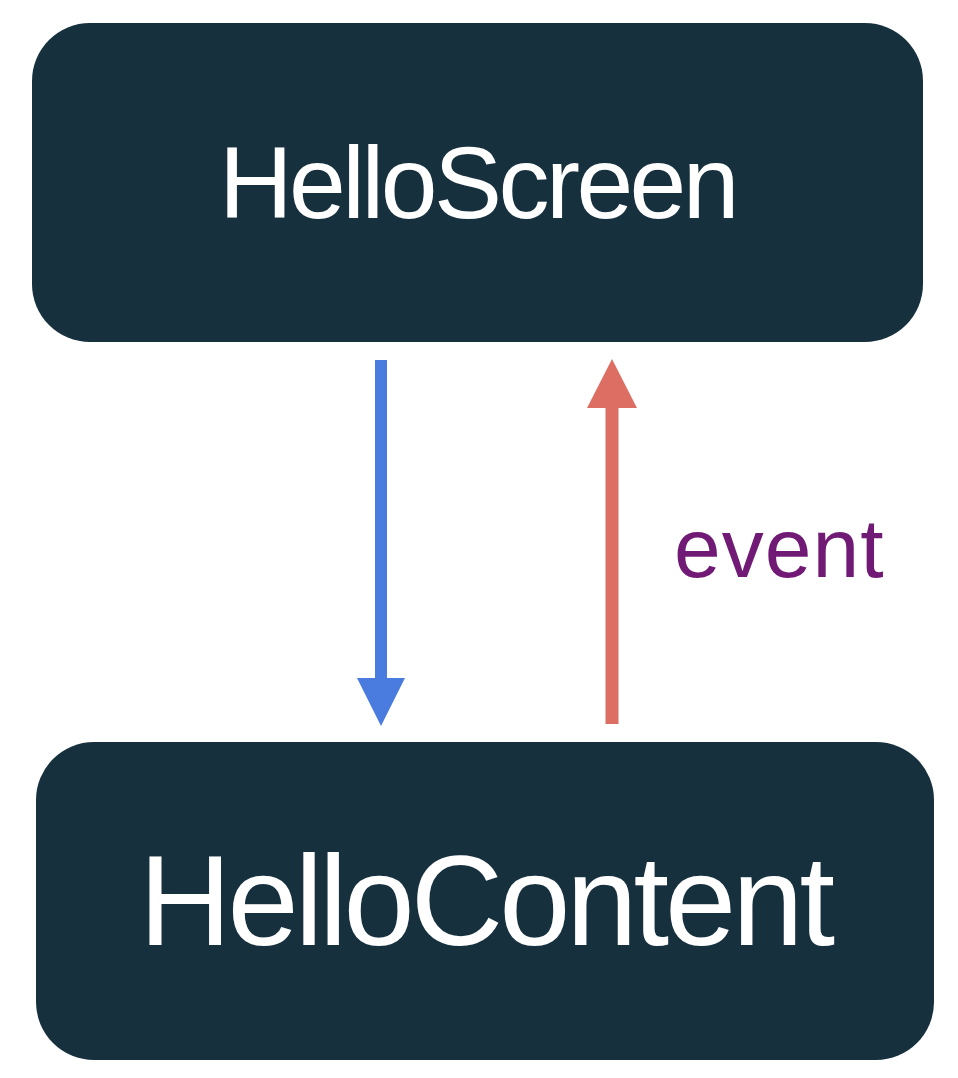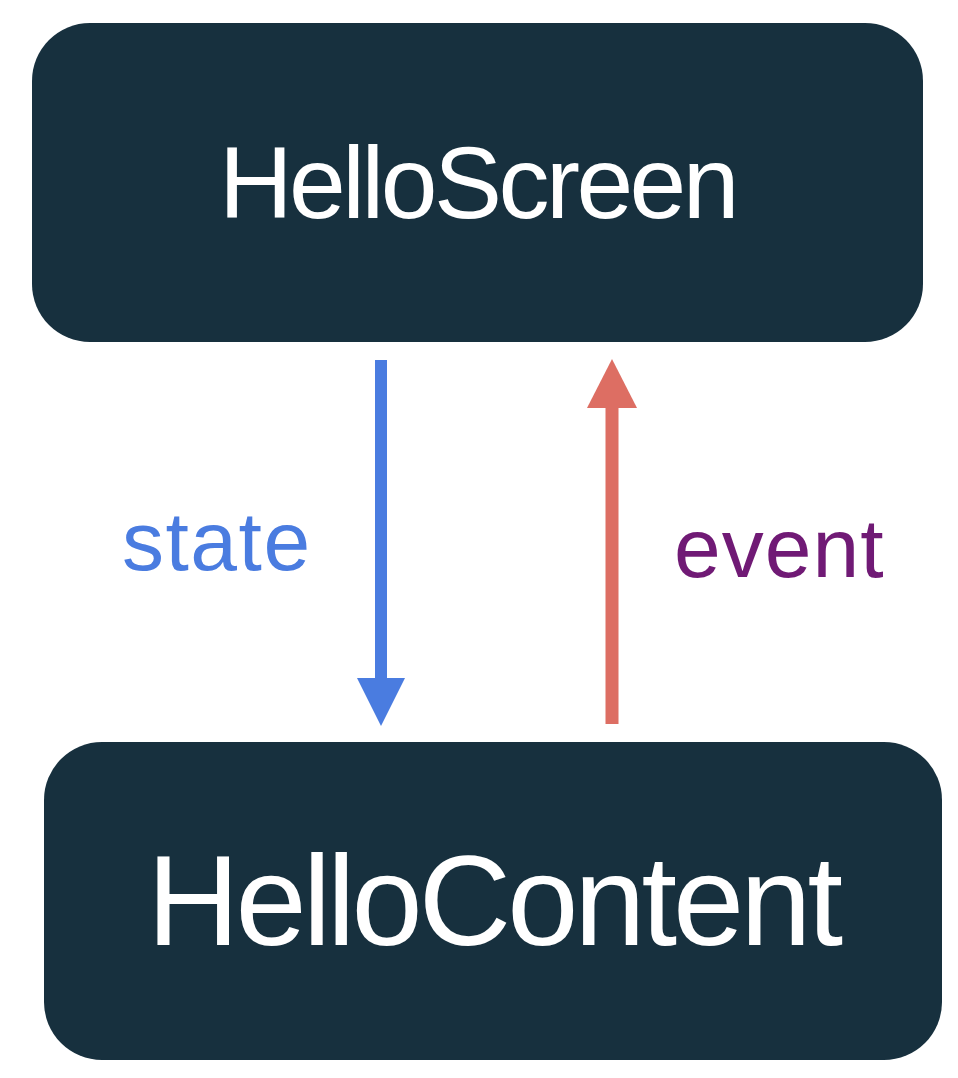--- a/index.html
+++ b/index.html
@@ -29,21 +29,21 @@
     justify-content: center;
     color: #ffffff;
   }
   .node-top {
     left: 32px;
     top: 23px;
     width: 891px;
     height: 319px;
   }
   .node-bottom {
-    left: 44px;
+    left: 36px;
     top: 742px;
     width: 898px;
     height: 318px;
   }
   .node-top .node-label {
     font-size: 102px;
     letter-spacing: -3.5px;
     line-height: 1;
   }
   .node-bottom .node-label {
@@ -90,21 +90,20 @@
 
   <div class="node node-top">
     <span class="node-label">HelloScreen</span>
   </div>
 
   <svg class="arrow arrow-state" width="48" height="366" viewBox="0 0 48 366">
     <rect x="18" y="0" width="12" height="320" fill="#4A7CE0"></rect>
     <polygon points="0,318 48,318 24,366" fill="#4A7CE0"></polygon>
   </svg>
 
-  <div class="edge-label label-state">state</div>
 
   <svg class="arrow arrow-event" width="50" height="365" viewBox="0 0 50 365">
     <polygon points="25,0 0,49 50,49" fill="#DD6E63"></polygon>
     <rect x="18.5" y="48" width="13" height="317" fill="#DD6E63"></rect>
   </svg>
 
   <div class="edge-label label-event">event</div>
 
   <div class="node node-bottom">
     <span class="node-label">HelloContent</span>

